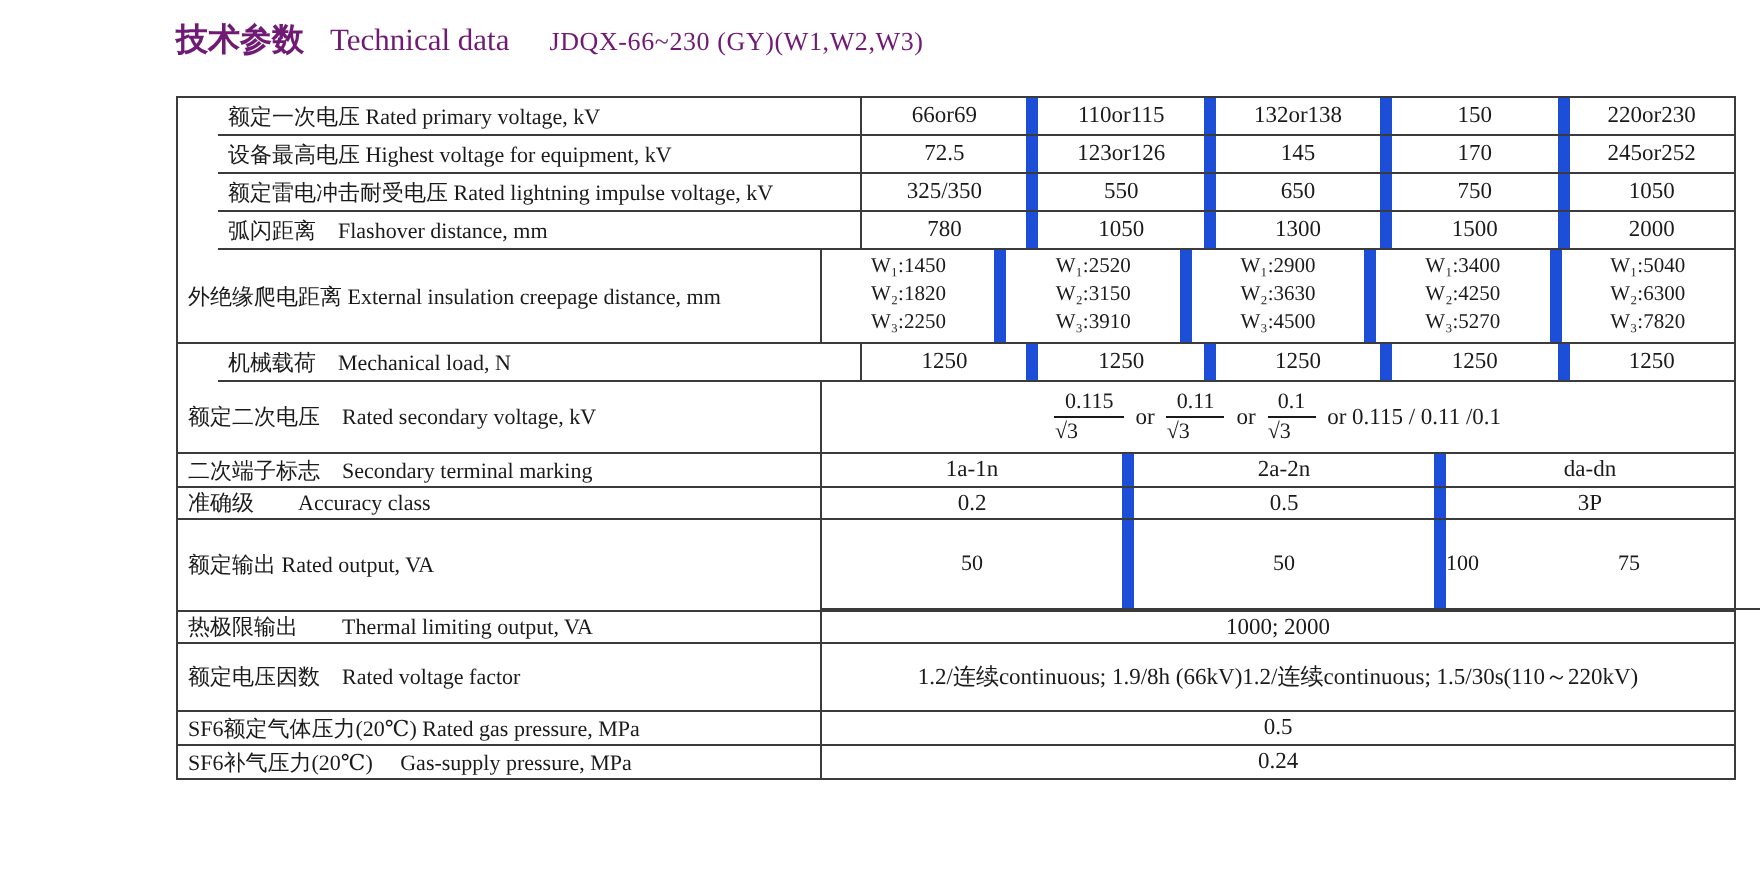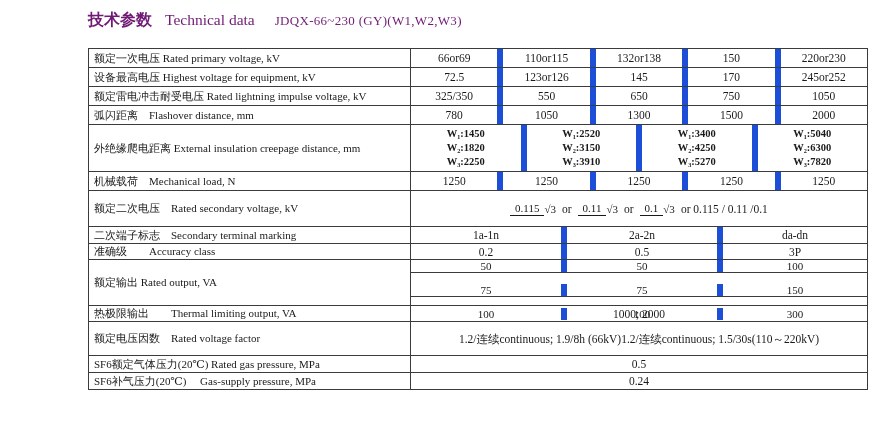--- a/index.html
+++ b/index.html
@@ -14,55 +14,55 @@
   .title{position:absolute;left:88px;top:10px;display:flex;align-items:baseline;color:#701a75;white-space:nowrap;}
   .t-cn{font-size:16px;font-weight:bold;font-family:"DejaVu Sans","Liberation Sans",sans-serif;}
   .t-en{font-size:15.5px;margin-left:13px;}
   .t-model{font-size:13px;margin-left:20px;letter-spacing:.3px;}
 
   
   .table{position:absolute;left:88px;top:48px;width:778px;border:1px solid #3b3b3b;background:#fff;}
   .tr{display:flex;align-items:stretch;}
   .tr:not(:last-child){border-bottom:1px solid #3b3b3b;}
 
-  .h18{height:18px;} .h46{height:46px;} .h35{height:35px;} .h16{height:16px;}
+  .h18{height:18px;margin-left:20px;} .h46{height:46px;} .h35{height:35px;} .h16{height:16px;}
   .h15{height:15px;} .h45{height:45px;} .h33{height:33px;}
 
   .label{
     flex:0 0 314px;width:314px;border-right:1px solid #3b3b3b;
     display:flex;align-items:center;padding-left:5px;padding-right:2px;
     font-size:11px;white-space:nowrap;overflow:hidden;
   }
   .vals{flex:1;display:flex;min-width:0;}
   .v{
     flex:1;display:flex;align-items:center;justify-content:center;
     font-size:11.5px;text-align:center;white-space:nowrap;overflow:hidden;
   }
   .vals > .v:not(:last-child), .subrow > .v:not(:last-child){border-right:6px solid #1d4ed8;}
 
   
   .c3a{flex:0 0 150px;} .c3b{flex:0 0 150px;} .c3c{flex:1 1 auto;}
 
   
   .v.multiline{flex-direction:column;justify-content:center;font-size:10.5px;}
-  .v.multiline div{line-height:14px;font-family:"Liberation Serif","DejaVu Serif","DejaVu Sans",serif;font-weight:bold;}
-
-  
-  .stack{flex:1;display:flex;flex-direction:column;min-width:0;gap:11px;}
+  .v.multiline div{line-height:14px;font-family:"Liberation Serif","DejaVu Serif","DejaVu Sans",serif;}
+
+  
+  .stack{flex:1;display:flex;flex-direction:row;min-width:0;}
   .subrow{flex:1;display:flex;}
   .subrow:not(:last-child){border-bottom:1px solid #3b3b3b;}
   .subrow .v{font-size:11px;}
 
   
   .v.lines{flex-direction:row;justify-content:center;}
   .v.lines div{line-height:16px;font-size:11.5px;}
 
   
   .fracrow{display:flex;align-items:center;justify-content:center;gap:6px;font-size:11.5px;}
-  .frac{display:inline-flex;flex-direction:row;align-items:center;line-height:12px;font-size:11px;}
+  .frac{display:inline-flex;flex-direction:column;align-items:flex-start;line-height:12px;font-size:11px;}
   .frac .num{border-bottom:1px solid #1a1a1a;padding:0 5px 1px 5px;}
   .frac .den{padding-top:1px;font-family:"Liberation Serif","DejaVu Serif","DejaVu Sans",serif;}
 </style>
 </head>
 <body>
 
 <div class="page">
 
   <div class="title">
     <span class="t-cn">技术参数</span>
@@ -123,20 +123,25 @@
       <div class="vals">
         <div class="v multiline">
           <div>W₁:1450</div>
             <div>W₂:1820</div>
             <div>W₃:2250</div>
         </div>
         <div class="v multiline">
           <div>W₁:2520</div>
             <div>W₂:3150</div>
             <div>W₃:3910</div>
+        </div>
+        <div class="v multiline">
+          <div>W₁:2900</div>
+            <div>W₂:3630</div>
+            <div>W₃:4500</div>
         </div>
         <div class="v multiline">
           <div>W₁:3400</div>
             <div>W₂:4250</div>
             <div>W₃:5270</div>
         </div>
         <div class="v multiline">
           <div>W₁:5040</div>
             <div>W₂:6300</div>
             <div>W₃:7820</div>

